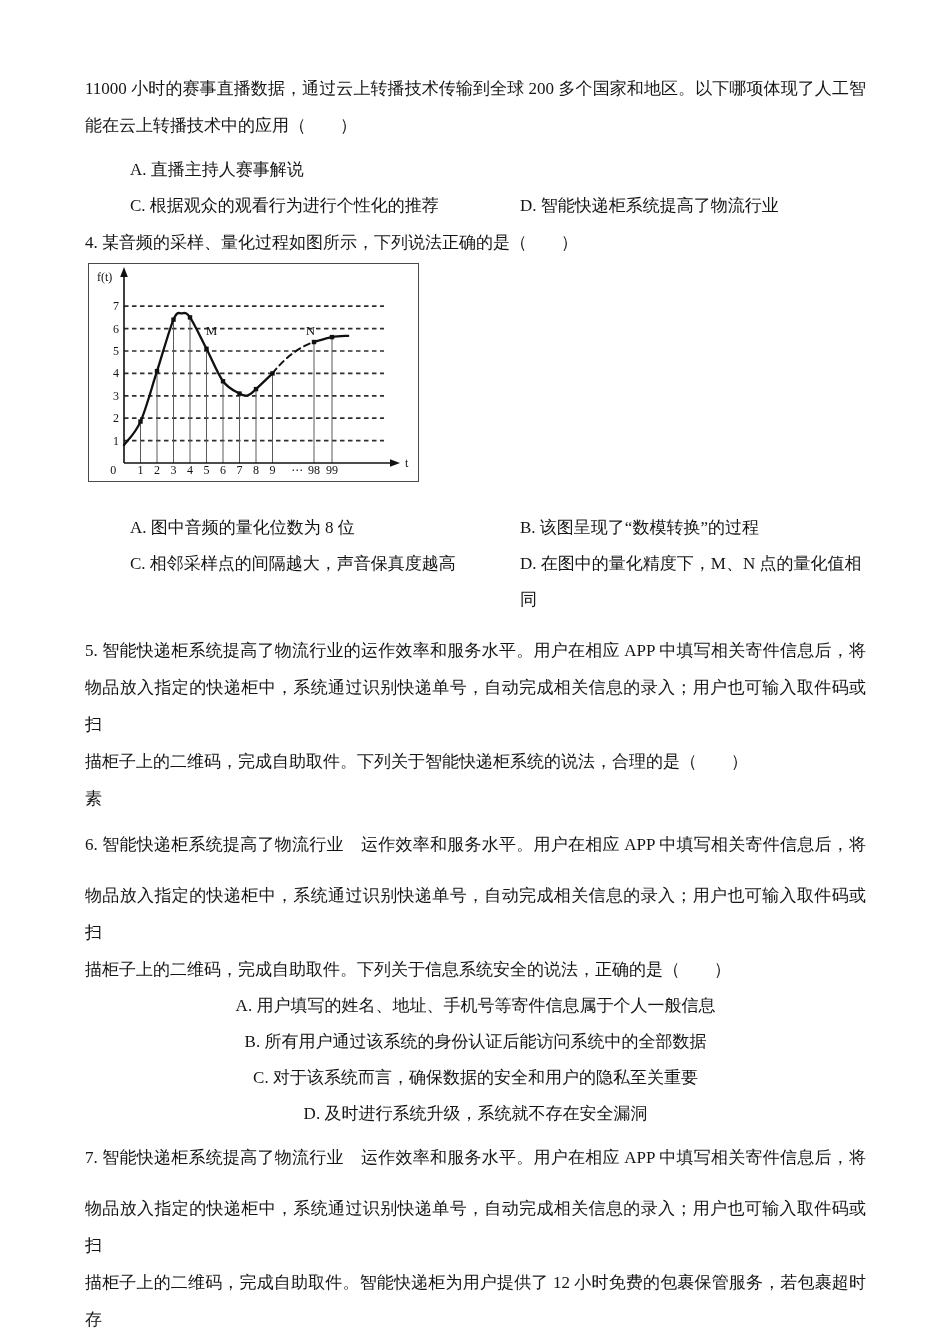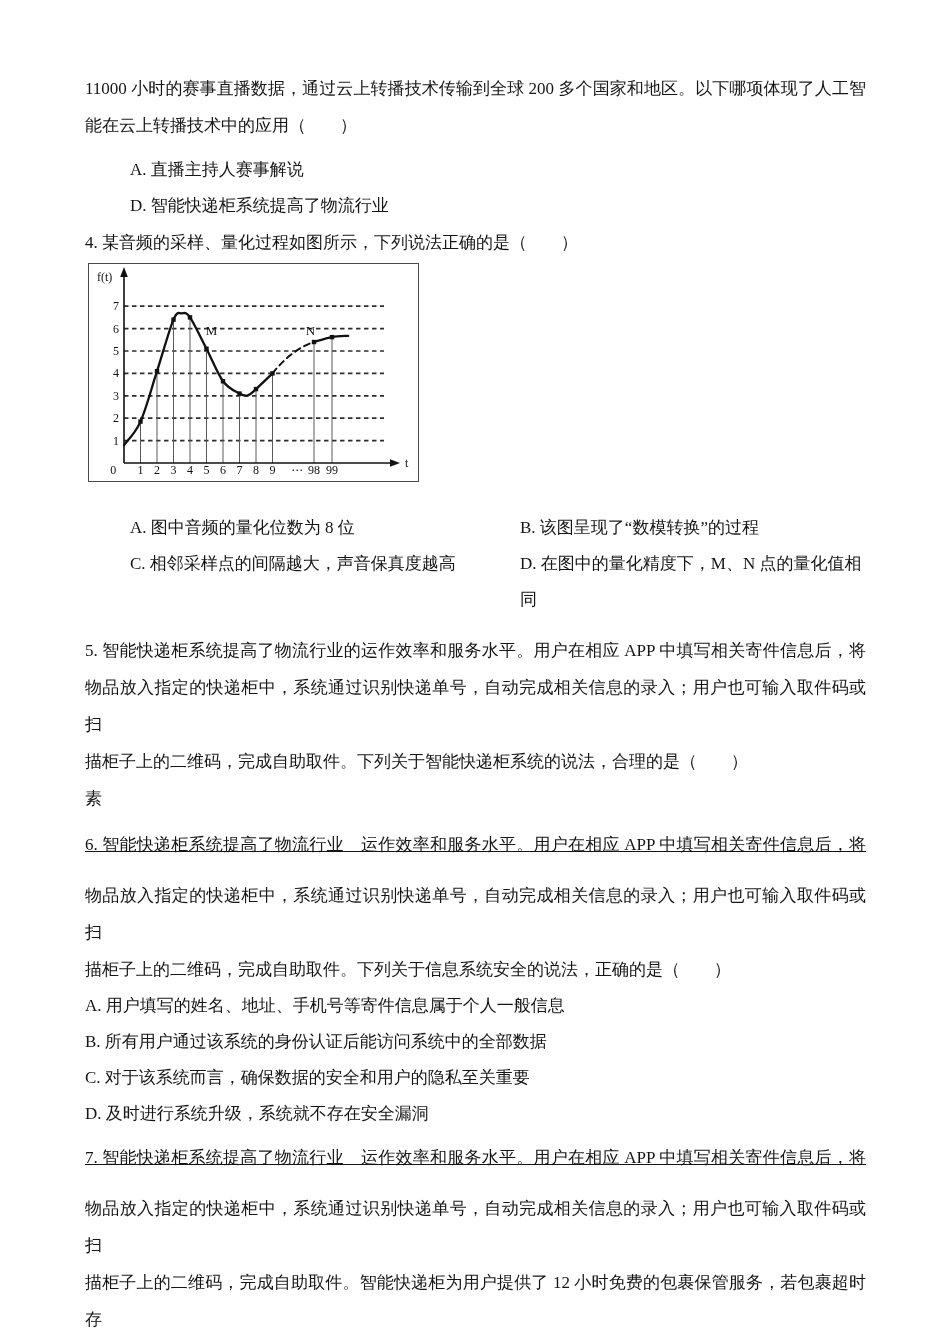--- a/index.html
+++ b/index.html
@@ -1,25 +1,25 @@
 <!DOCTYPE html>
 <html><head>
 <meta charset="utf-8">
 <style>
   html,body{margin:0;padding:0;background:#ffffff;}
   body{width:950px;height:1344px;overflow:hidden;color:#151515;
        font-family:"Liberation Serif","DejaVu Serif",serif;}
   .pg{padding:70px 84px 0 85px;font-size:17px;}
   .para .line{line-height:37px;white-space:pre-wrap;}
   .jl{text-align:justify;text-align-last:justify;}
-  .gap-after{margin-bottom:14px;text-decoration:underline;}
+  .gap-after{margin-bottom:14px;}
   .optrow{display:flex;line-height:36px;margin-left:45px;}
   .optrow .cell-l{width:390px;flex:0 0 390px;}
   .optrow .cell-r{flex:1;}
-  .optline{line-height:36px;}
+  .optline{line-height:36px;text-align:center;}
   #b-opts-intro{margin-top:8px;}
   .fig{margin:2px 0 28px 3px;width:329px;border:1.5px solid #4a4a4a;background:#fff;}
   #b-q5{margin-top:14px;}
   #b-q6{margin-top:9px;}
   #b-q7{margin-top:7px;}
   
   .grid{stroke:#2e2e2e;stroke-width:1.7;stroke-dasharray:4.5 3.5;}
   .axis{stroke:#111;stroke-width:1.6;}
   .stem{stroke:#5a5a5a;stroke-width:1;}
   .curve{stroke:#111;stroke-width:2.3;fill:none;stroke-linecap:round;}
@@ -37,20 +37,21 @@
   <div class="para" id="b-intro">
     <div class="line jl">11000 小时的赛事直播数据，通过云上转播技术传输到全球 200 多个国家和地区。以下哪项体现了人工智</div>
     <div class="line">能在云上转播技术中的应用（　　）</div>
   </div>
 
   <div id="b-opts-intro">
     <div class="optrow">
       <div class="cell-l">A. 直播主持人赛事解说</div>
     </div>
     <div class="optrow">
+      <div class="cell-l">C. 根据观众的观看行为进行个性化的推荐</div>
       <div class="cell-r">D. 智能快递柜系统提高了物流行业</div>
     </div>
   </div>
 
   <div class="para" id="b-q4">
     <div class="line">4. 某音频的采样、量化过程如图所示，下列说法正确的是（　　）</div>
   </div>
 
   <figure class="fig">
     <svg id="chart" width="329" height="212" viewBox="0 0 329 212">

